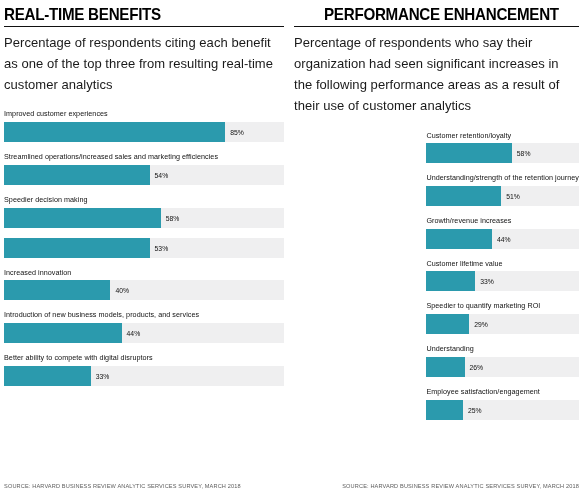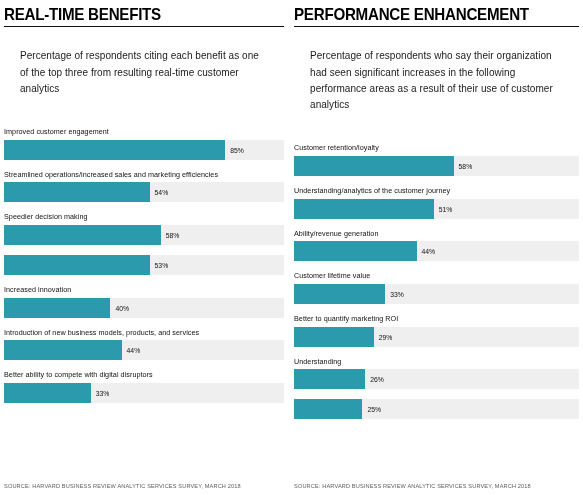--- a/index.html
+++ b/index.html
@@ -26,44 +26,45 @@
     display: flex;
     flex-direction: column;
   }
   .panel-left {
     width: 288px;
     padding-right: 6px;
   }
   .panel-right {
     width: 291px;
     padding-left: 4px;
+    align-items: flex-end;
   }
   .headline {
     font-family: "Liberation Sans Narrow", "Liberation Sans", sans-serif;
     font-weight: bold;
     font-size: 16.5px;
     letter-spacing: -0.3px;
     line-height: 1.05;
     color: #000000;
     margin: 0 0 3px 0;
     transform: scaleX(0.92);
     transform-origin: left center;
     white-space: nowrap;
   }
   .rule {
     border: 0;
     border-top: 1.5px solid #111111;
     margin: 0 0 5px 0;
     width: 100%;
   }
   .deck {
-    font-size: 10px;
+    font-size: 13px;
     line-height: 1.62;
     color: #1a1a1a;
-    margin: 16px;
+    margin: 0;
     letter-spacing: 0.05px;
   }
   .bars {
     margin-top: 14px;
     flex: 1 1 auto;
   }
   .bar-block {
     margin-bottom: 10px;
   }
   .bar-label {
@@ -116,21 +117,21 @@
 <body>
 
 <div class="infographic">
 
   <section class="panel panel-left">
     <h1 class="headline">REAL-TIME BENEFITS</h1>
     <hr class="rule">
     <p class="deck">Percentage of respondents citing each benefit as one of the top three from resulting real-time customer analytics</p>
     <div class="bars">
         <div class="bar-block">
-          <div class="bar-label">Improved customer engagement</div>
+          <div class="bar-label">Improved customer experiences</div>
           <div class="bar-track" style="background: rgb(239, 239, 240);">
             <div class="bar-fill" style="width: 79%; background: rgb(43, 154, 173);"></div>
             <div class="bar-value" style="left: calc(79% + 5px);">85%</div>
           </div>
         </div>
         <div class="bar-block">
           <div class="bar-label">Streamlined operations/increased sales and marketing efficiencies</div>
           <div class="bar-track" style="background: rgb(239, 239, 240);">
             <div class="bar-fill" style="width: 52%; background: rgb(43, 154, 173);"></div>
             <div class="bar-value" style="left: calc(52% + 5px);">54%</div>
@@ -180,55 +181,56 @@
     <p class="deck">Percentage of respondents who say their organization had seen significant increases in the following performance areas as a result of their use of customer analytics</p>
     <div class="bars">
         <div class="bar-block">
           <div class="bar-label">Customer retention/loyalty</div>
           <div class="bar-track" style="background: rgb(239, 239, 240);">
             <div class="bar-fill" style="width: 56%; background: rgb(43, 154, 173);"></div>
             <div class="bar-value" style="left: calc(56% + 5px);">58%</div>
           </div>
         </div>
         <div class="bar-block">
-          <div class="bar-label">Understanding/analytics of the customer journey</div>
+          <div class="bar-label">Understanding/strength of the retention journey</div>
           <div class="bar-track" style="background: rgb(239, 239, 240);">
             <div class="bar-fill" style="width: 49%; background: rgb(43, 154, 173);"></div>
             <div class="bar-value" style="left: calc(49% + 5px);">51%</div>
           </div>
         </div>
         <div class="bar-block">
-          <div class="bar-label">Ability/revenue generation</div>
+          <div class="bar-label">Growth/revenue increases</div>
           <div class="bar-track" style="background: rgb(239, 239, 240);">
             <div class="bar-fill" style="width: 43%; background: rgb(43, 154, 173);"></div>
             <div class="bar-value" style="left: calc(43% + 5px);">44%</div>
           </div>
         </div>
         <div class="bar-block">
           <div class="bar-label">Customer lifetime value</div>
           <div class="bar-track" style="background: rgb(239, 239, 240);">
             <div class="bar-fill" style="width: 32%; background: rgb(43, 154, 173);"></div>
             <div class="bar-value" style="left: calc(32% + 5px);">33%</div>
           </div>
         </div>
         <div class="bar-block">
-          <div class="bar-label">Better to quantify marketing ROI</div>
+          <div class="bar-label">Speedier to quantify marketing ROI</div>
           <div class="bar-track" style="background: rgb(239, 239, 240);">
             <div class="bar-fill" style="width: 28%; background: rgb(43, 154, 173);"></div>
             <div class="bar-value" style="left: calc(28% + 5px);">29%</div>
           </div>
         </div>
         <div class="bar-block">
           <div class="bar-label">Understanding</div>
           <div class="bar-track" style="background: rgb(239, 239, 240);">
             <div class="bar-fill" style="width: 25%; background: rgb(43, 154, 173);"></div>
             <div class="bar-value" style="left: calc(25% + 5px);">26%</div>
           </div>
         </div>
         <div class="bar-block">
+          <div class="bar-label">Employee satisfaction/engagement</div>
           <div class="bar-track" style="background: rgb(239, 239, 240);">
             <div class="bar-fill" style="width: 24%; background: rgb(43, 154, 173);"></div>
             <div class="bar-value" style="left: calc(24% + 5px);">25%</div>
           </div>
         </div>
       </div>
     <div class="source source-right">SOURCE: HARVARD BUSINESS REVIEW ANALYTIC SERVICES SURVEY, MARCH 2018</div>
   </section>
 
 </div>

